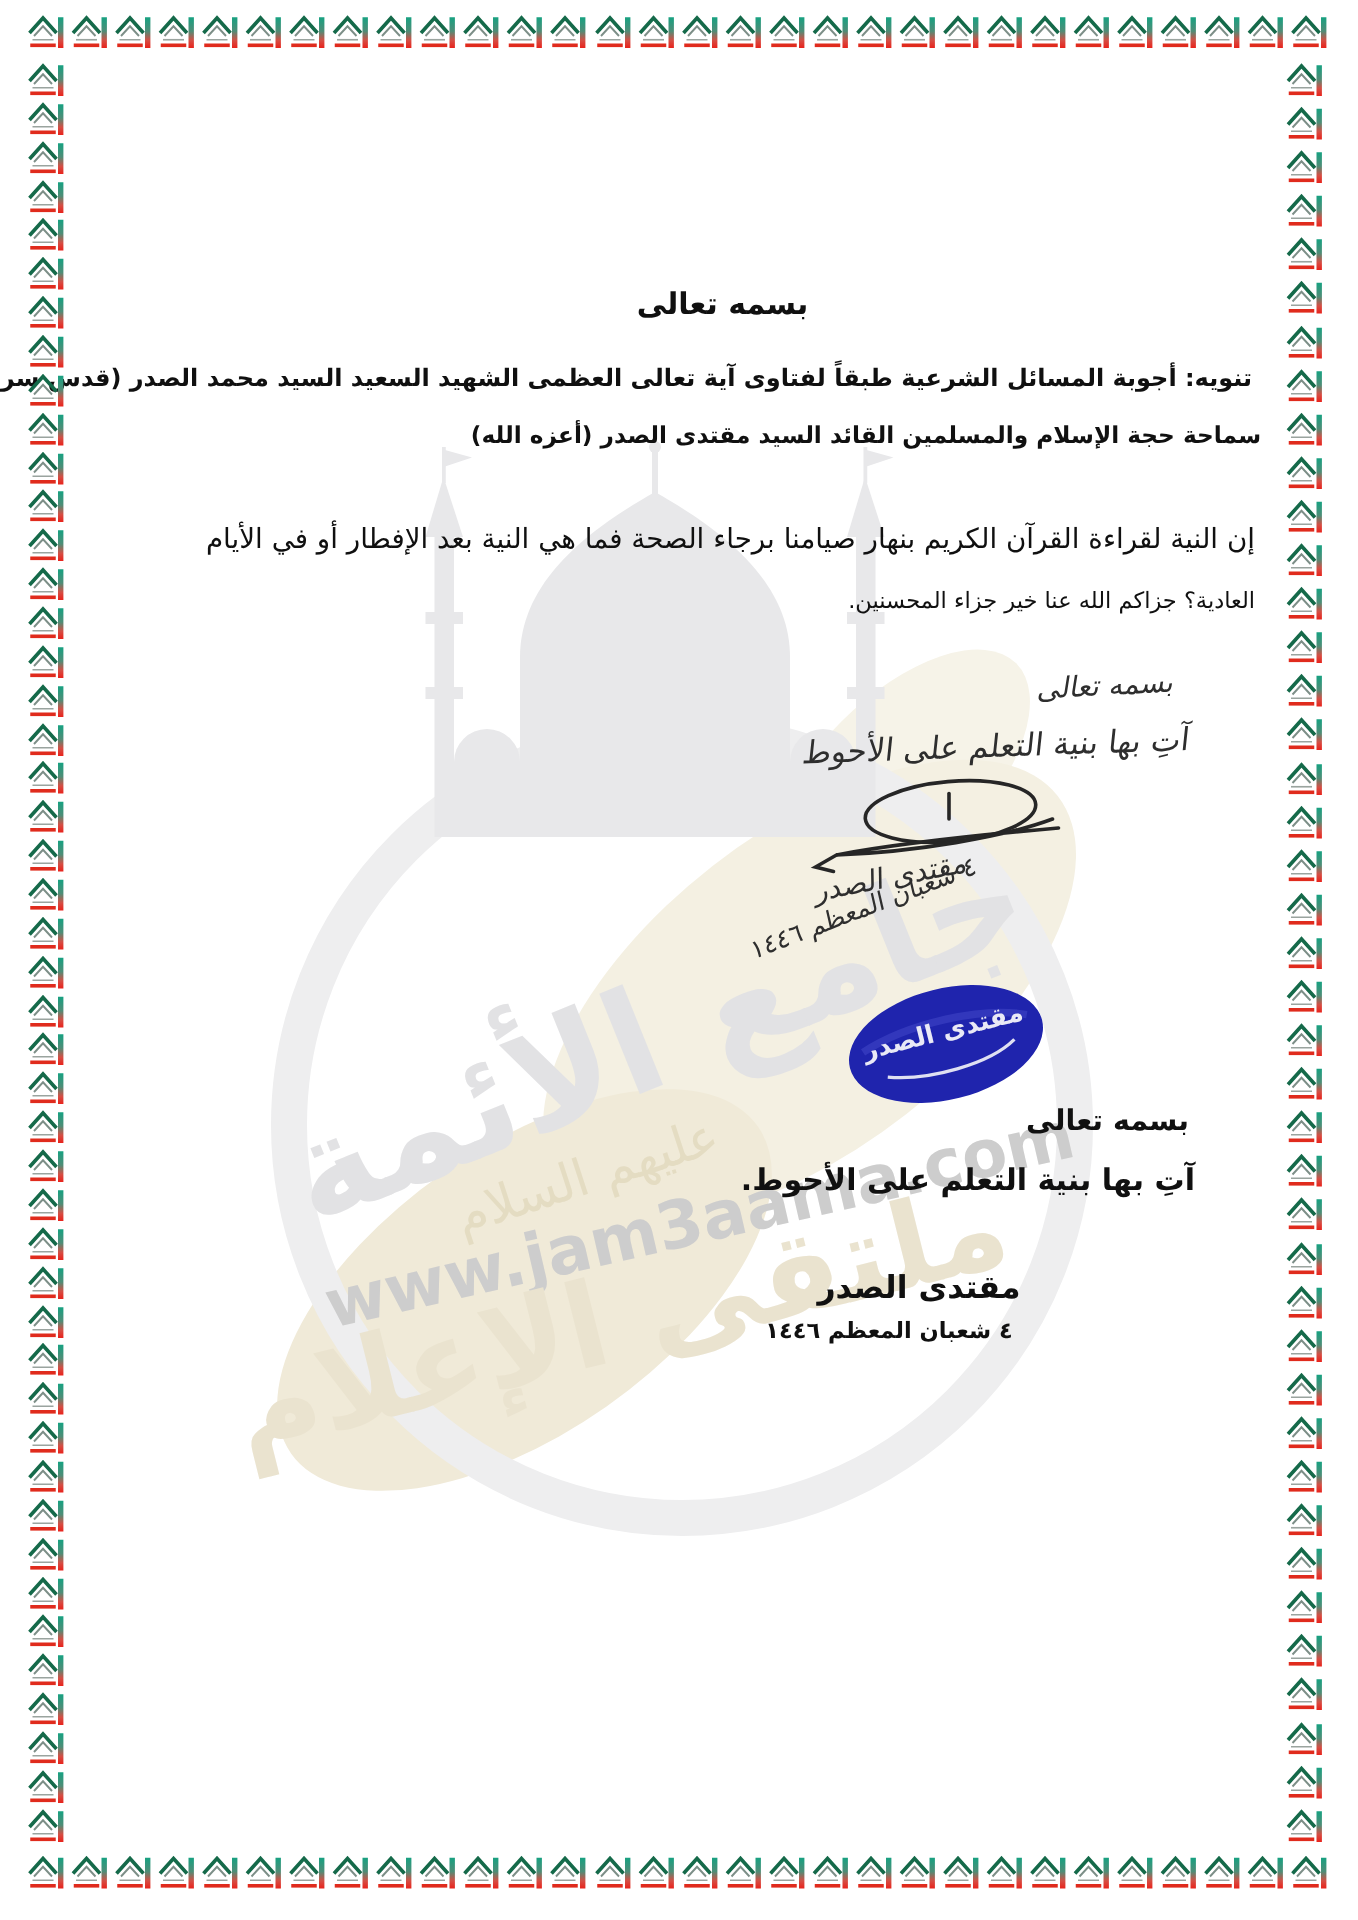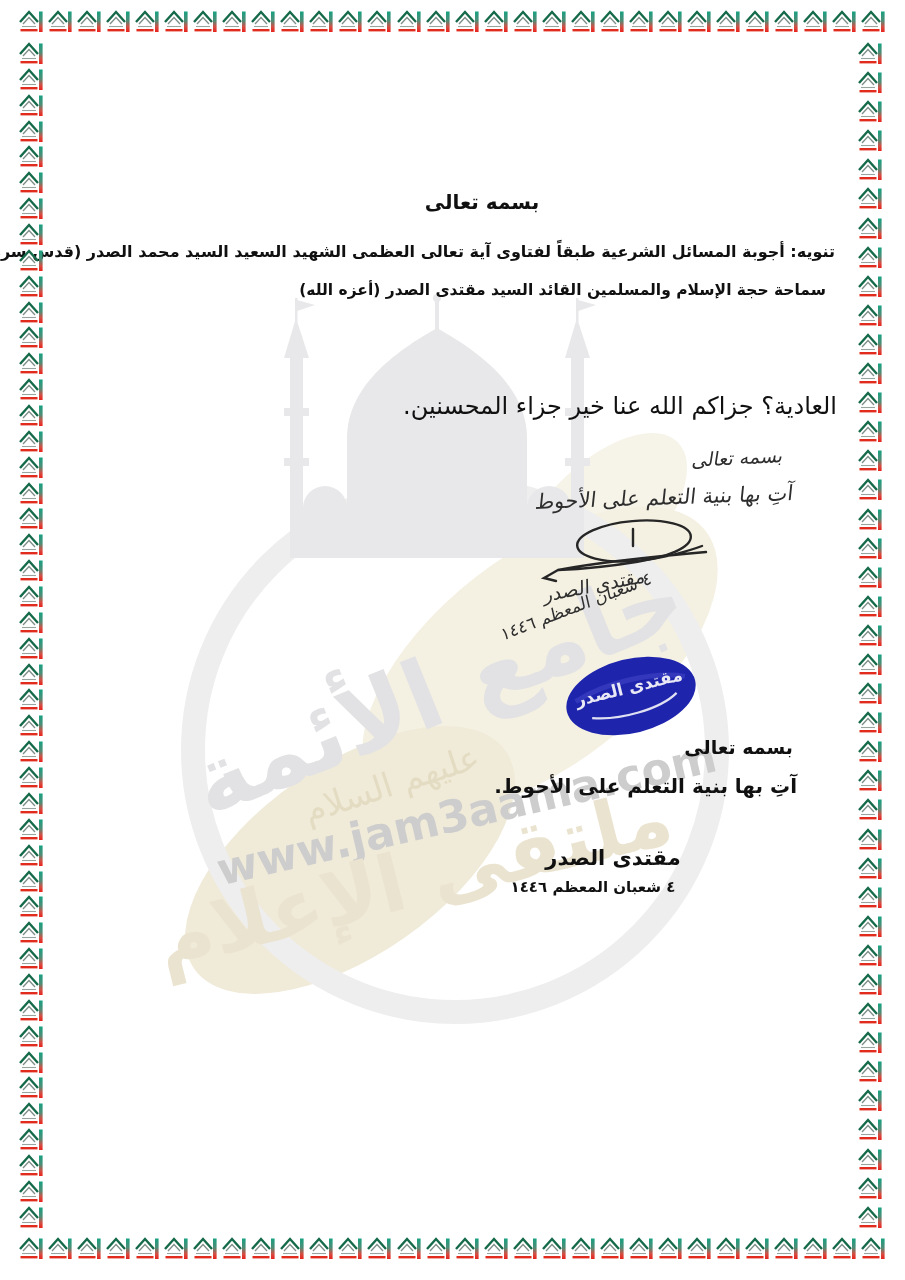--- a/index.html
+++ b/index.html
@@ -1109,25 +1109,26 @@
         <line x1="4" y1="16.5" x2="18" y2="16.5" stroke="#9aa49f" stroke-width="1.1"></line>
         <rect x="2.5" y="19" width="17" height="2.4" fill="#e02b1d"></rect>
         <rect x="21" y="1.5" width="3.6" height="20.5" fill="url(#mgrad)"></rect>
       </svg>
     </div>
 
   <div class="abs txt ar bold center" style="left:372px;top:190px;width:220px;font-size:20px">بسمه تعالى</div>
 
   <div class="abs txt ar bold" style="right:70px;top:242px;font-size:16px">تنويه: أجوبة المسائل الشرعية طبقاً لفتاوى آية تعالى العظمى الشهيد السعيد السيد محمد الصدر (قدس سره)</div>
 
-  <div class="abs txt ar bold" style="right:79px;top:281px;font-size:15.5px">سماحة حجة الإسلام والمسلمين القائد السيد مقتدى الصدر (أعزه الله)</div>
-
-
-
-  <div class="abs txt ar" style="right:68px;top:391px;font-size:24px">العادية؟ جزاكم الله عنا خير جزاء المحسنين.</div>
+  <div class="abs txt ar bold" style="right:64px;top:281px;font-size:15.5px">سماحة حجة الإسلام والمسلمين القائد السيد مقتدى الصدر (أعزه الله)</div>
+
+
+  <div class="abs txt ar" style="right:68px;top:348px;font-size:18.5px">إن النية لقراءة القرآن الكريم بنهار صيامنا برجاء الصحة فما هي النية بعد الإفطار أو في الأيام</div>
+
+  <div class="abs txt ar" style="right:68px;top:391px;font-size:15px">العادية؟ جزاكم الله عنا خير جزاء المحسنين.</div>
 
   <div class="abs hw ar hw-skew" style="right:122px;top:444px;font-size:19px;transform:rotate(-3deg) skewX(-12deg)">بسمه تعالى</div>
 
   <div class="abs hw ar hw-skew" style="right:112px;top:480px;font-size:21px;transform:rotate(-2deg) skewX(-8deg)">آتِ بها بنية التعلم على الأحوط</div>
 
   <svg class="abs hw" style="left:480px;top:430px" width="330" height="220" viewBox="0 0 330 220">
     <g fill="none" stroke="#262626" stroke-width="2.4" stroke-linecap="round">
       <ellipse cx="154" cy="111" rx="57" ry="20" transform="rotate(-5 154 111)"></ellipse>
       <line x1="153" y1="99" x2="153" y2="116"></line>
       <path d="M222,116 C190,128 130,138 78,140 C120,132 180,126 226,122"></path>

